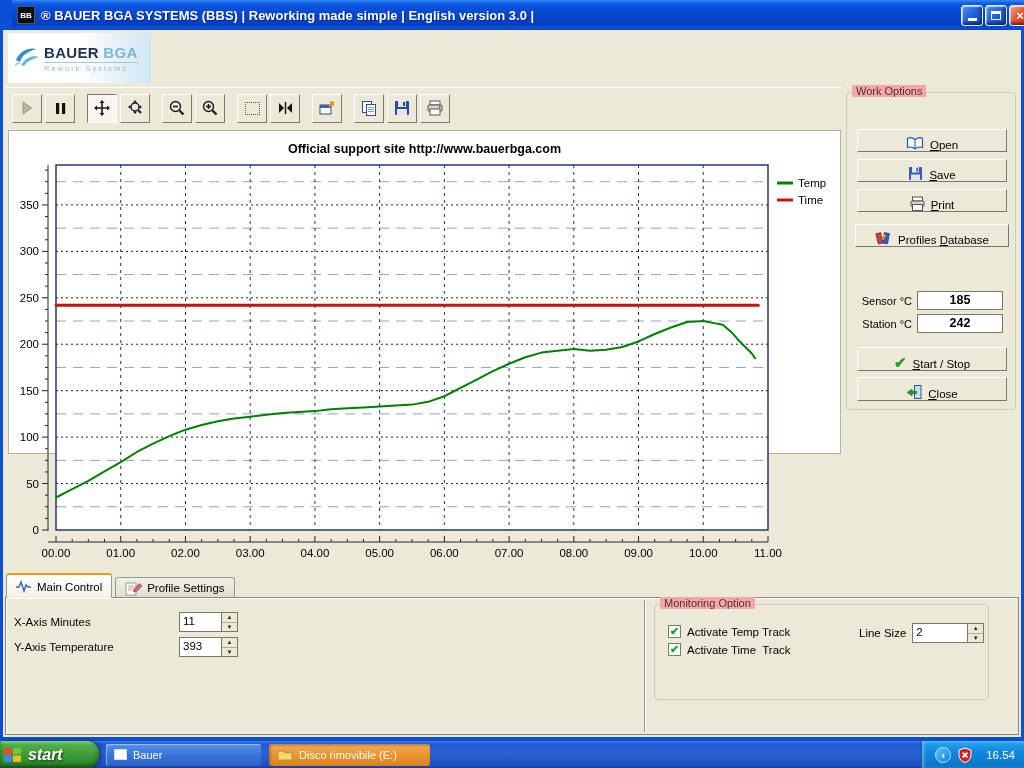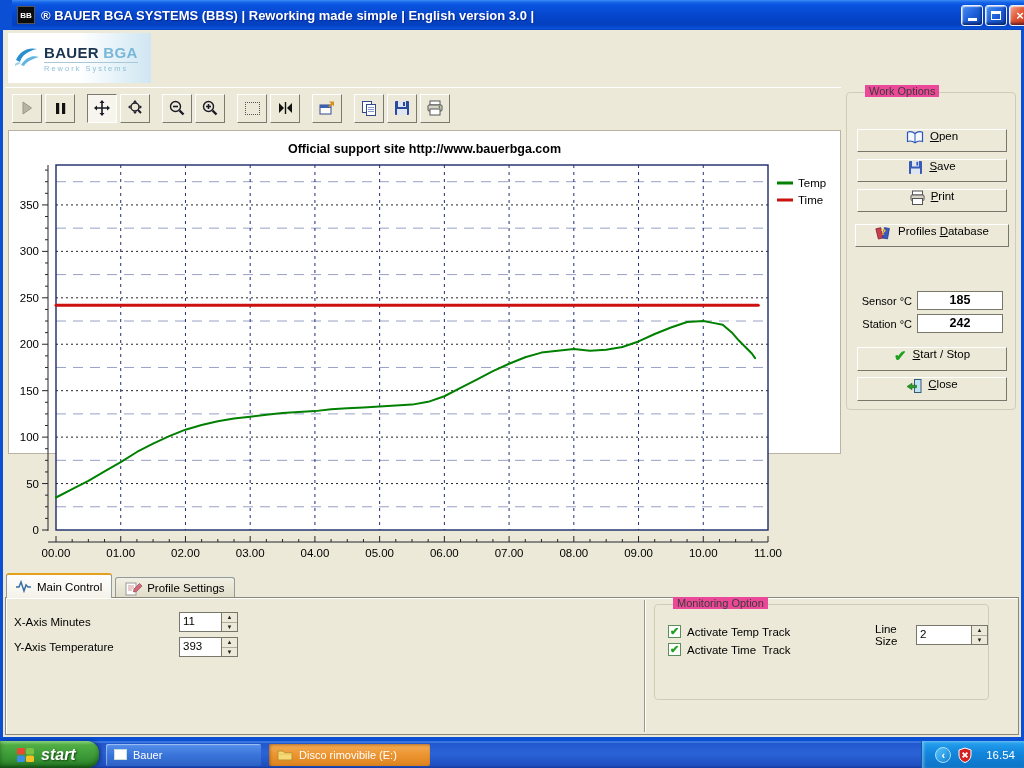--- a/index.html
+++ b/index.html
@@ -35,24 +35,24 @@
   .tbtn.gap{margin-left:9px}
   .marquee-box{width:15px;height:13px;border:1px dotted #555}
 
   
   .chart-panel{position:absolute;left:5px;top:100px;width:833px;height:324px;background:#fff;border:1px solid #b8b4a2}
   .chart-title{margin-top:11px;text-align:center;font-weight:bold;font-size:12.5px}
   #chart-svg{display:block;margin-top:2px;font-family:"Liberation Sans",sans-serif}
 
   
   .groupbox{position:absolute;border:1px solid #cfccb8;border-radius:4px}
-  .group-label{position:absolute;top:-8px;left:18px;background:#ec4899;padding:0 4px;font-size:11px;color:#3c3c38}
+  .group-label{position:absolute;top:-8px;left:5px;background:#fca5a5;padding:0 4px;font-size:11px;color:#3c3c38}
   .work-options{left:843px;top:62px;width:170px;height:318px}
   .wo-btn{position:absolute;left:10px;width:150px;height:23px;background:#ECE9D8;border:1px solid;border-color:#fff #77776b #77776b #fff;
-    display:flex;align-items:flex-start;justify-content:center;gap:6px;font-size:11.5px;cursor:pointer}
+    display:flex;align-items:flex-end;justify-content:center;gap:6px;font-size:11.5px;cursor:pointer}
   .u{text-decoration:underline}
   .wo-row{position:absolute;left:10px;display:flex;align-items:center;gap:5px}
   .wo-row .flabel{width:55px;text-align:right;font-size:11px}
   .readout{width:86px;height:19px;background:#fff;border:1px solid #77776b;font-weight:bold;font-size:12.5px;text-align:center;line-height:17px}
   .check-glyph{color:#1fa11f;font-size:15px;font-weight:bold;line-height:1}
 
   
   .tabs{position:absolute;left:3px;top:542px;height:26px;display:flex;align-items:flex-end}
   .tab{display:flex;align-items:center;gap:5px;padding:0 9px;border:1px solid #919b9c;border-bottom:none;border-radius:3px 3px 0 0;font-size:11.5px;cursor:pointer}
   .tab.active{height:25px;background:linear-gradient(#fefefe,#f4f2e8);border-top:2px solid #e5a01a;position:relative;z-index:2}
@@ -64,26 +64,26 @@
   .axis-row{position:absolute;display:flex;align-items:center}
   .axis-label{width:160px;text-align:left;margin-right:5px;font-size:11.5px}
   .spinner{display:flex}
   .spin-field{width:43px;height:20px;background:#fff;border:1px solid #77776b;font-size:11.5px;padding:3px 3px;line-height:1}
   .spin-btns{width:16px;height:20px;display:flex;flex-direction:column;border:1px solid #77776b;border-left:none}
   .spin-up,.spin-down{flex:1;display:flex;align-items:center;justify-content:center;font-size:6px;color:#222;background:#ECE9D8;cursor:pointer}
   .spin-up{border-bottom:1px solid #b0ad9c}
   .monitoring{left:648px;top:6px;width:335px;height:96px}
   .cb-row{position:absolute;left:13px;display:flex;align-items:center;gap:6px;font-size:11.5px;white-space:pre}
   .checkbox{width:13px;height:13px;background:#fff;border:1px solid #5a8f5a;display:flex;align-items:center;justify-content:center;color:#1fa11f;font-size:11px;font-weight:bold;cursor:pointer}
-  .ls-row{position:absolute;left:220px;top:18px;display:flex;align-items:center;gap:6px;font-size:11.5px}
+  .ls-row{position:absolute;left:204px;top:18px;display:flex;align-items:center;gap:6px;font-size:11.5px}
 
   
   .taskbar{position:absolute;left:0;bottom:0;width:1024px;height:27px;display:flex;align-items:center;
     background:linear-gradient(180deg,#2964d8 0%,#4586ea 4%,#2257cf 9%,#2b63d6 45%,#1d4ec0 92%,#16389d 100%)}
-  .start-btn{height:27px;width:99px;display:flex;align-items:center;gap:6px;padding-left:17px;color:#fff;font-style:italic;font-weight:bold;font-size:16px;
+  .start-btn{height:27px;width:99px;display:flex;align-items:center;gap:6px;padding-left:4px;color:#fff;font-style:italic;font-weight:bold;font-size:16px;
     border-radius:0 12px 12px 0;cursor:pointer;text-shadow:1px 1px 2px #14420f;
     background:linear-gradient(180deg,#8fd681 0%,#51ae44 14%,#3c9a37 55%,#2f8a2d 88%,#1e6b1e 100%);box-shadow:inset 0 -3px 5px rgba(0,40,0,.45),2px 0 4px rgba(0,0,40,.45)}
   .task-btn{height:22px;margin-left:7px;display:flex;align-items:center;gap:6px;padding:0 8px;font-size:11px;color:#fff;border-radius:2px;cursor:pointer}
   .task-bauer{width:155px;background:linear-gradient(180deg,#5490ea,#3a74da 50%,#2d62c4);box-shadow:inset 1px 1px 1px rgba(255,255,255,.45)}
   .task-disco{width:161px;margin-left:8px;background:linear-gradient(180deg,#f5ae57,#ec9633 45%,#dd831e);box-shadow:inset 1px 1px 3px rgba(110,55,0,.55)}
   .tray{margin-left:auto;height:27px;display:flex;align-items:center;gap:6px;padding:0 9px 0 13px;
     background:linear-gradient(180deg,#26a3ef,#1285dc 45%,#0d74c6);border-left:1px solid #0a5aaa;box-shadow:inset 2px 1px 3px rgba(255,255,255,.35)}
   .tray-chevron{width:16px;height:16px;border-radius:50%;color:#fff;font-size:11px;font-weight:bold;display:flex;align-items:center;justify-content:center;
     background:linear-gradient(135deg,#55c5ff,#1580d0);border:1px solid #a5dfff;cursor:pointer}
   .tray-clock{color:#fff;font-size:11.5px;margin-left:7px}

